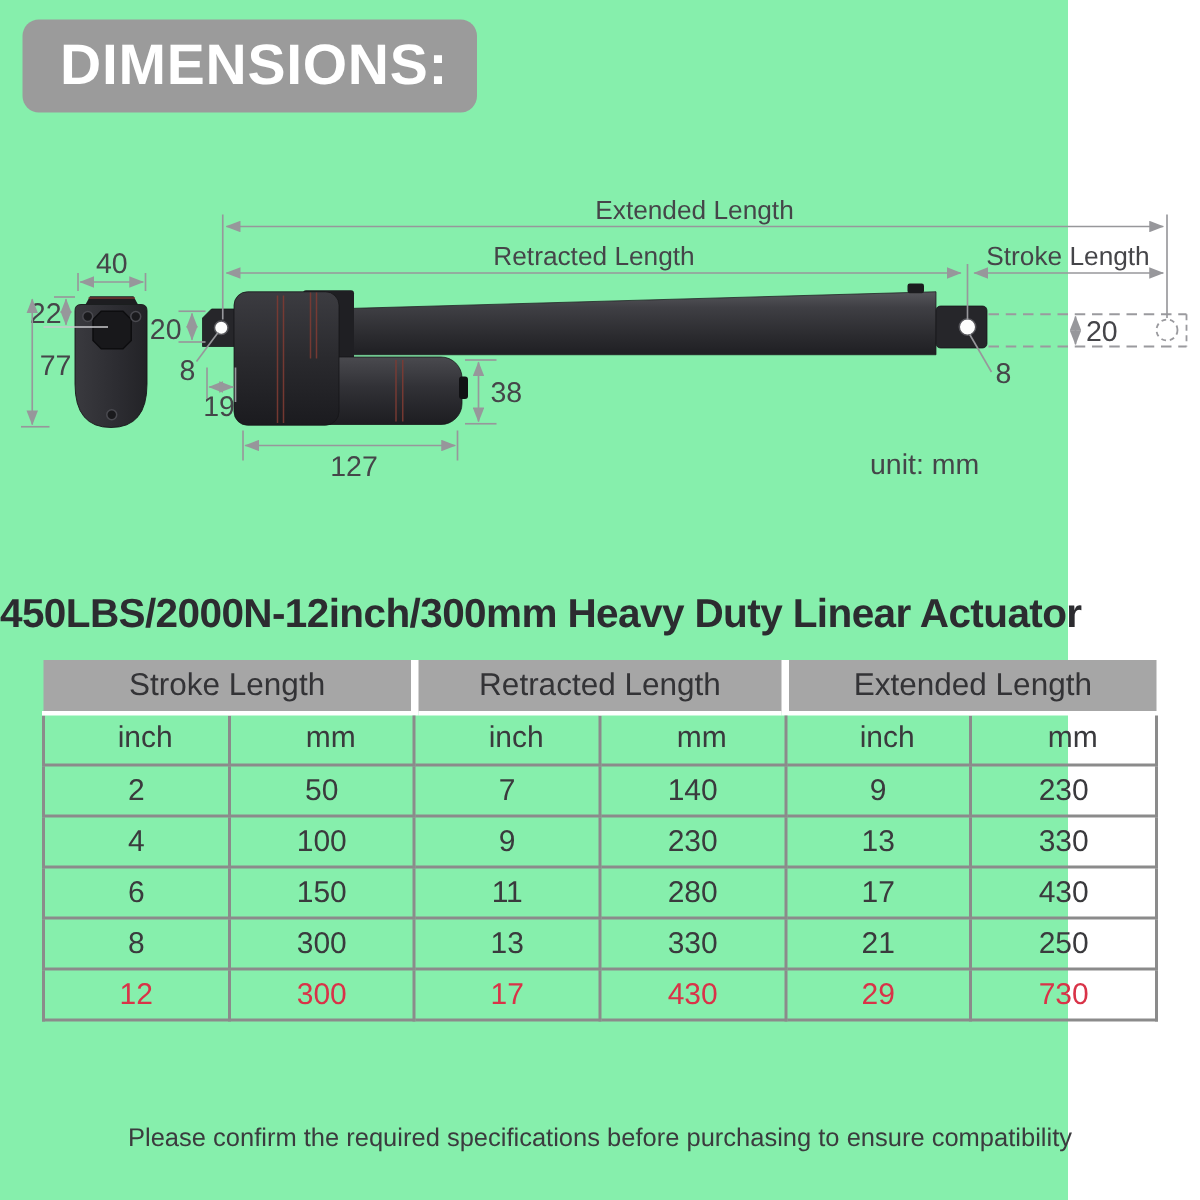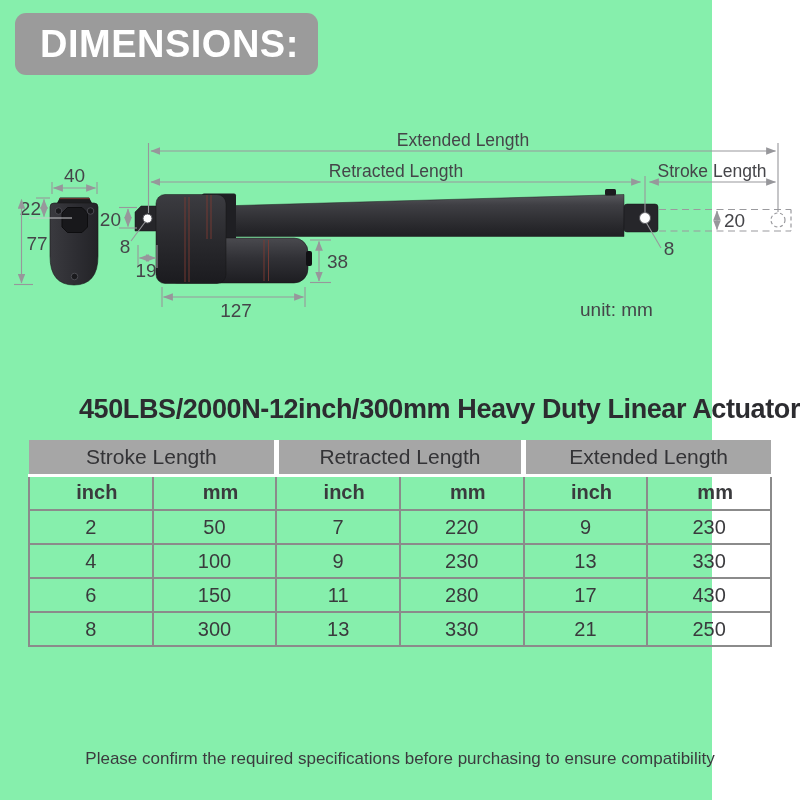--- a/index.html
+++ b/index.html
@@ -14,29 +14,29 @@
     background:var(--badge-bg);border-radius:11px;color:#fff;font-weight:700;
     font-size:38px;line-height:62px;padding-left:25px;letter-spacing:.5px;}
 
   svg.diagram{position:absolute;left:0;top:0;}
   .dim-line{stroke:var(--dim-gray);stroke-width:1.1;fill:none;}
   .dim-dash{stroke:#9a9a9e;stroke-width:1.2;fill:none;}
   .dim-num{font-size:19px;fill:#454549;}
   .dim-label{font-size:17.5px;fill:#454549;}
   .seam{stroke:#7d3b33;stroke-width:1;opacity:.9;}
 
-  .title{position:absolute;left:0;top:394px;width:800px;text-align:right;
+  .title{position:absolute;left:0;top:394px;width:800px;text-align:left;
     font-size:27px;font-weight:700;color:#2c2c30;letter-spacing:-.4px;white-space:nowrap;}
 
   table.spec{position:absolute;left:28px;top:440px;width:744px;border-collapse:collapse;
     table-layout:fixed;}
   table.spec th.group{background:var(--header-gray);color:#333336;font-weight:400;
     font-size:21px;height:35px;border-right:5px solid #fff;border-bottom:3px solid #fff;}
   table.spec th.group:last-child{border-right:none;}
-  table.spec th.sub{font-weight:700;padding-left:12px;}
+  table.spec th.sub{font-weight:400;padding-left:12px;}
   table.spec td,table.spec th.sub{border:2px solid #8b8b8b;text-align:center;
     font-size:20px;color:#3a3a3d;height:35px;}
   table.spec tbody td{height:34px;}
   table.spec tr.highlight td{color:var(--accent-red);}
 
   .footer{position:absolute;left:0;top:749px;width:800px;text-align:center;
     font-size:17px;color:#3b3b3e;}
 </style>
 </head>
 <body>
@@ -186,21 +186,21 @@
         <th class="sub">mm</th>
         <th class="sub">inch</th>
         <th class="sub">mm</th>
       </tr>
     </thead>
     <tbody>
       <tr>
         <td>2</td>
         <td>50</td>
         <td>7</td>
-        <td>220</td>
+        <td>140</td>
         <td>9</td>
         <td>230</td>
       </tr>
       <tr>
         <td>4</td>
         <td>100</td>
         <td>9</td>
         <td>230</td>
         <td>13</td>
         <td>330</td>
@@ -214,17 +214,25 @@
         <td>430</td>
       </tr>
       <tr>
         <td>8</td>
         <td>300</td>
         <td>13</td>
         <td>330</td>
         <td>21</td>
         <td>250</td>
       </tr>
+      <tr class="highlight">
+        <td>12</td>
+        <td>300</td>
+        <td>17</td>
+        <td>430</td>
+        <td>29</td>
+        <td>730</td>
+      </tr>
     </tbody>
   </table>
 
   <div class="footer">Please confirm the required specifications before purchasing to ensure compatibility</div>
 </div>
 
 </body></html>

